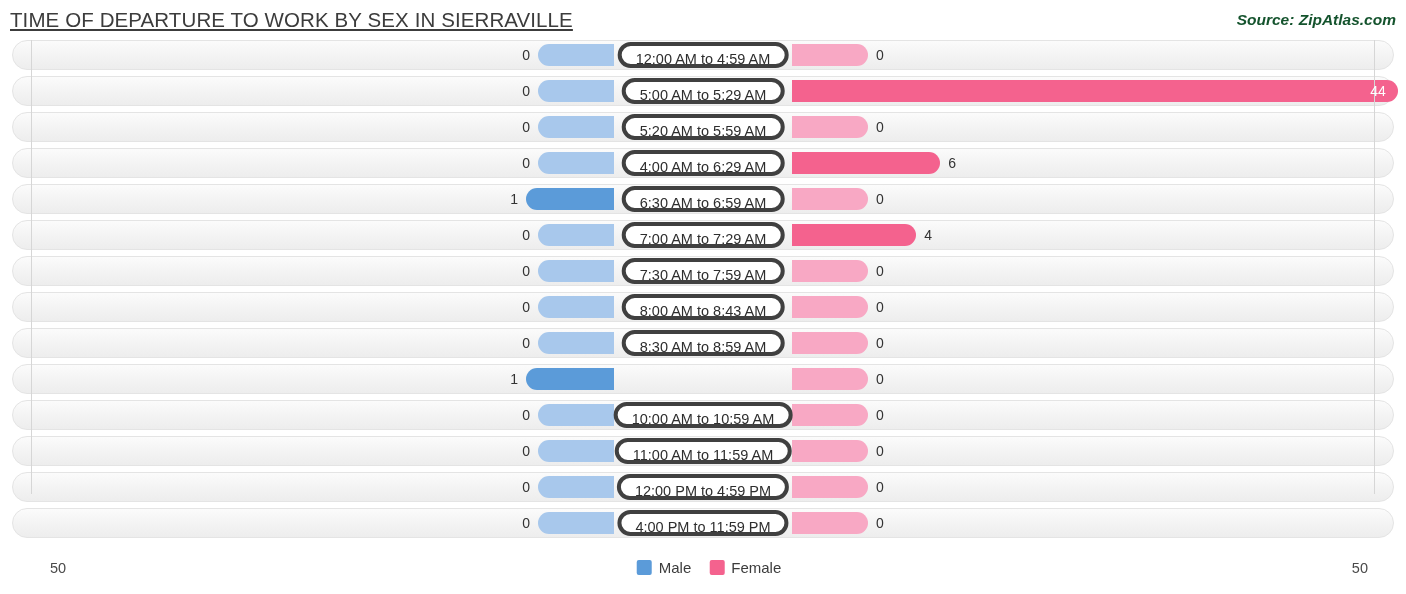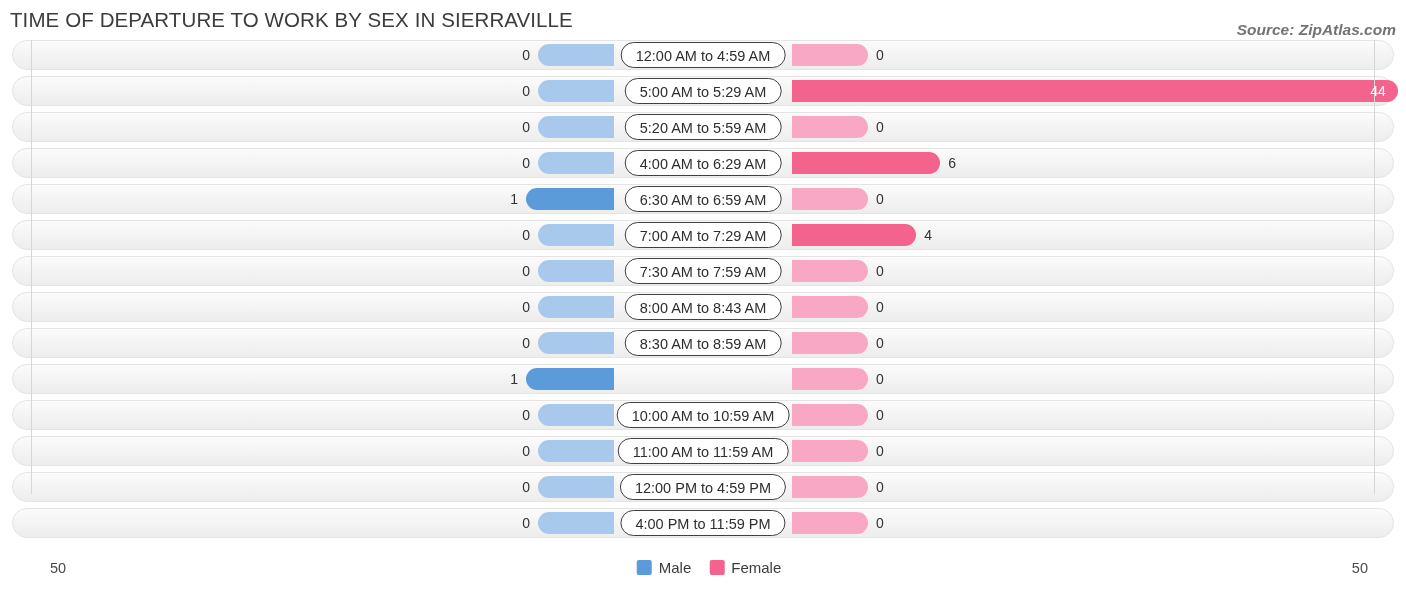--- a/index.html
+++ b/index.html
@@ -23,31 +23,31 @@
   }
   .chart-title {
     position: absolute;
     left: 10px;
     top: 8px;
     font-size: 20.5px;
     font-weight: 400;
     color: #3c3c3c;
     letter-spacing: 0.1px;
     white-space: nowrap;
+    text-decoration: underline;
   }
   .source {
     position: absolute;
     right: 10px;
     top: 11px;
     font-size: 15.5px;
     font-style: italic;
     font-weight: 700;
-    color: #737373;
-    white-space: nowrap;
-    margin-top: 10px;
+    color: #14532d;
+    white-space: nowrap;
   }
 
   
   .plot {
     position: relative;
     margin: 0;
     height: 506px;
   }
   .axis-line {
     position: absolute;
@@ -87,21 +87,21 @@
   
   .center-label {
     position: absolute;
     left: 50%;
     top: 2px;
     transform: translateX(-50%);
     height: 26px;
     line-height: 26px;
     padding: 0 14px;
     background: #ffffff;
-    border: 1px solid #404040;
+    border: 4px solid #404040;
     border-radius: 13px;
     font-size: 14.5px;
     color: #2e2e2e;
     white-space: nowrap;
     z-index: 4;
     box-sizing: border-box;
   }
 
   
   .bar {

